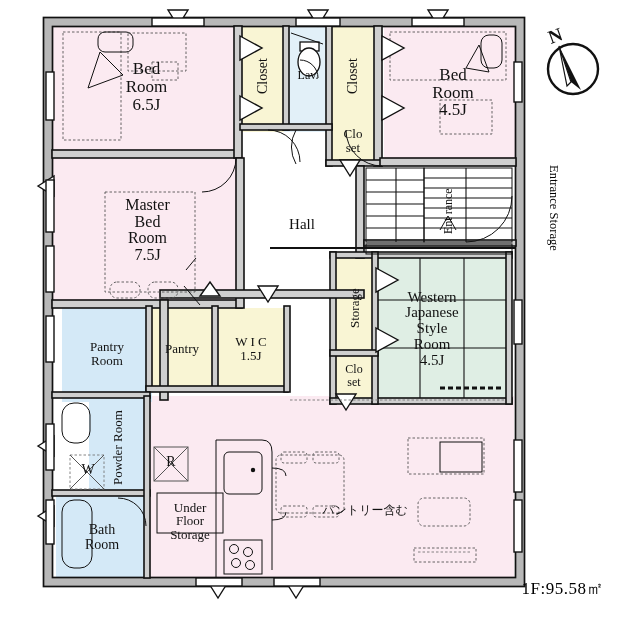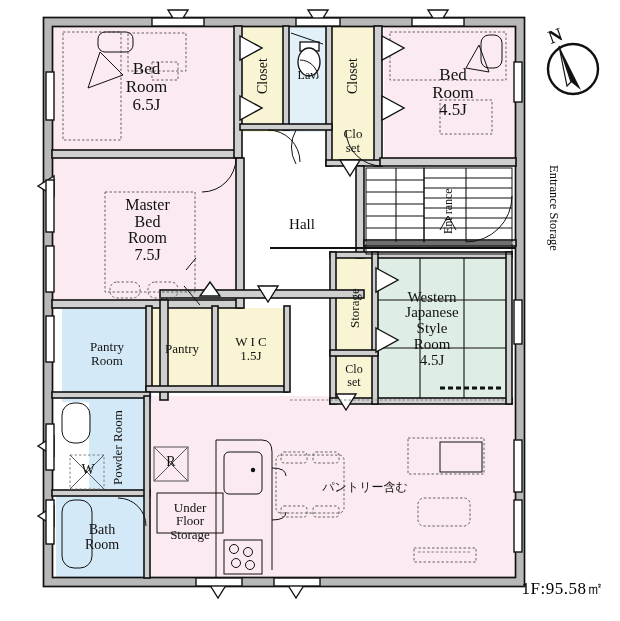--- a/index.html
+++ b/index.html
@@ -289,21 +289,21 @@
     <div class="room-label vert-l" style="font-size: 12px; left: 442px; top: 178px; height: 66px;">Ent rance</div>
     <div class="room-label" style="font-size: 13px; left: 66px; top: 340.35px; width: 82px;"><div>Pantry</div><div>Room</div></div>
     <div class="room-label" style="font-size: 13px; left: 150px; top: 342.175px; width: 64px;"><div>Pantry</div></div>
     <div class="room-label" style="font-size: 13px; left: 217px; top: 335.35px; width: 68px;"><div>W I C</div><div>1.5J</div></div>
     <div class="room-label vert-l" style="font-size: 13px; left: 347.5px; top: 264px; height: 88px;">Storage</div>
     <div class="room-label" style="font-size: 12px; left: 336px; top: 363.4px; width: 36px;"><div>Clo</div><div>set</div></div>
     <div class="room-label" style="font-size: 15px; left: 378px; top: 289.625px; width: 108px;"><div>Western</div><div>Japanese</div><div>Style</div><div>Room</div><div>4.5J</div></div>
     <div class="room-label vert-l" style="font-size: 13px; left: 110.5px; top: 404px; height: 88px;">Powder Room</div>
     <div class="room-label" style="font-size: 14px; left: 60px; top: 523.3px; width: 84px;"><div>Bath</div><div>Room</div></div>
     <div class="room-label" style="font-size: 13px; left: 157px; top: 500.525px; width: 66px;"><div>Under</div><div>Floor</div><div>Storage</div></div>
-    <div class="room-label" style="font-size: 18px; left: 295px; top: 480.55px; width: 140px;"><div class="jp" style="font-size: 12px;">パントリー含む</div></div>
+    <div class="room-label" style="font-size: 18px; left: 295px; top: 480.55px; width: 140px;"><div class="jp" style="font-size: 12px; margin-top: 23px;">パントリー含む</div></div>
   </div>
 
 <div id="appliances">
     <div class="room-label" style="left: 71px; top: 463px; width: 34px; font-size: 14px;">W</div>
     <div class="room-label" style="left: 154px; top: 455px; width: 34px; font-size: 14px;">R</div>
   </div>
 
 <div id="entrance-storage-label" class="vert">Entrance Storage</div>
 
 <svg id="compass" viewBox="0 0 66 80">

